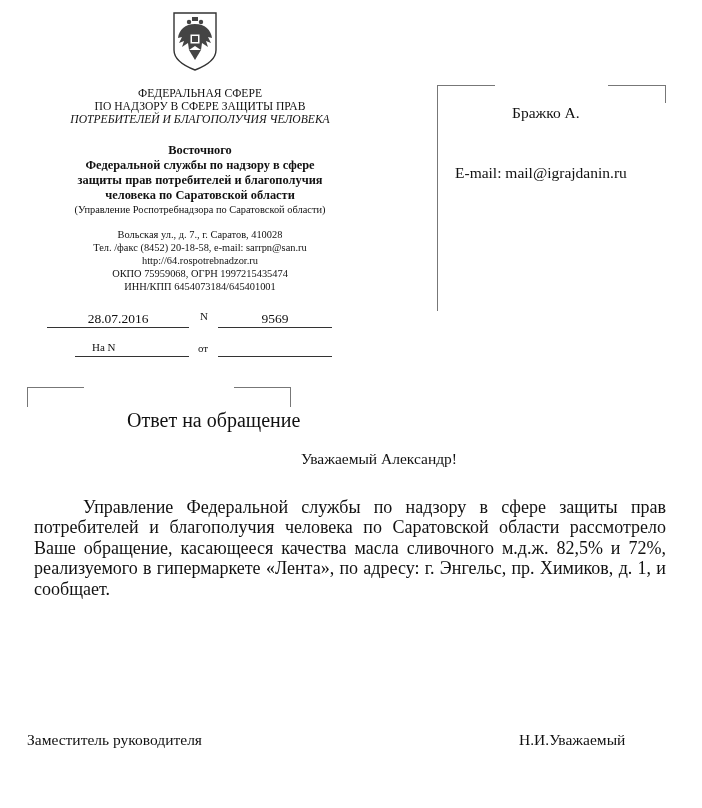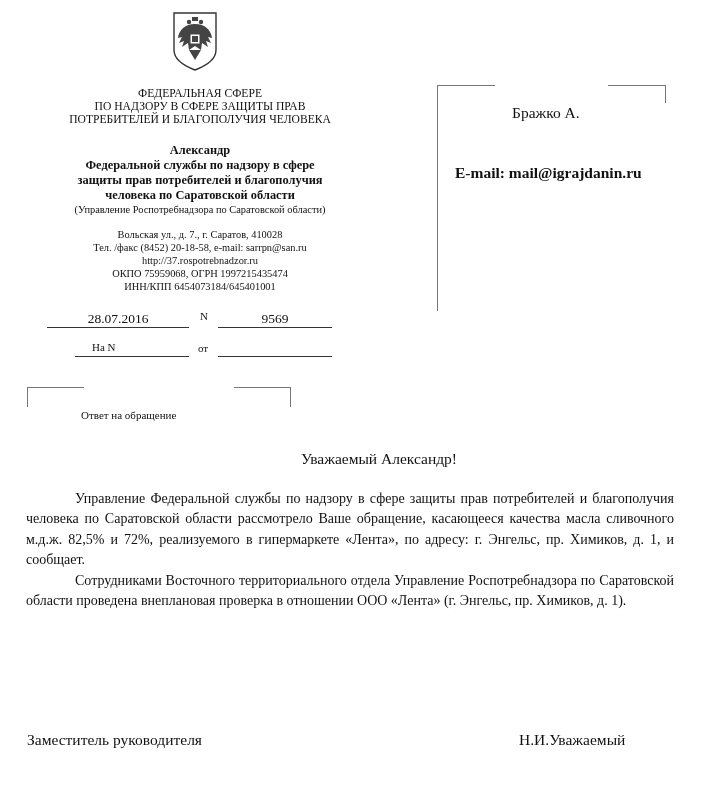--- a/index.html
+++ b/index.html
@@ -21,26 +21,26 @@
   
   .field-line { height: 0; border-top: 1px solid #333; }
   .field-text { font-size: 13.5px; text-align: center; }
   .lbl { font-size: 11px; }
 
   
   .corner-h { height: 0; border-top: 1px solid #777; }
   .corner-v { width: 0; border-left: 1px solid #777; }
 
   .addr { font-size: 15.5px; }
-  .subject { font-size: 11px; }
+  .subject { font-size: 20px; margin-left: 46px; }
   .greeting { font-size: 15.5px; }
 
   .body-para {
-    font-size: 14px; line-height: 20.4px; text-align: justify;
-    text-indent: 49px; margin: 0;
+    font-size: 18px; line-height: 20.4px; text-align: justify;
+    text-indent: 49px; margin: 8px;
   }
   #body-text { left: 26px; top: 489px; width: 648px; }
 
   .sig { font-size: 15.5px; }
 </style>
 </head>
 <body>
 
 <div id="emblem" class="abs">
   <svg width="48" height="62" viewBox="0 0 48 62">
@@ -52,31 +52,31 @@
       <path d="M24 14 C14 14 8 20 7 28 L11 27 L8 33 L13 31 L11 37 L17 33 L18 40 L24 36 L30 40 L31 33 L37 37 L35 31 L40 33 L37 27 L41 28 C40 20 34 14 24 14 Z"></path>
       <rect x="19" y="24" width="10" height="10" fill="#fff" stroke="#444" stroke-width="1"></rect>
       <rect x="21" y="26" width="6" height="6"></rect>
       <path d="M18 40 L24 50 L30 40 Z"></path>
     </g>
   </svg>
 </div>
 
 <div class="abs hdr-line" style="top:87px;">ФЕДЕРАЛЬНАЯ СФЕРЕ</div>
 <div class="abs hdr-line" style="top:100px;">ПО НАДЗОРУ В СФЕРЕ ЗАЩИТЫ ПРАВ</div>
-<div class="abs hdr-line" style="top:113px;">ПОТРЕБИТЕЛЕЙ И БЛАГОПОЛУЧИЯ ЧЕЛОВЕКА</div>
+<div class="abs hdr-line" style="top:113px;font-style:italic;">ПОТРЕБИТЕЛЕЙ И БЛАГОПОЛУЧИЯ ЧЕЛОВЕКА</div>
 
-<div class="abs hdr-bold" style="top:143px;">Александр</div>
+<div class="abs hdr-bold" style="top:143px;">Восточного</div>
 <div class="abs hdr-bold" style="top:158px;">Федеральной службы по надзору в сфере</div>
 <div class="abs hdr-bold" style="top:173px;">защиты прав потребителей и благополучия</div>
 <div class="abs hdr-bold" style="top:188px;">человека по Саратовской области</div>
 <div class="abs hdr-small" style="top:203px;">(Управление Роспотребнадзора по Саратовской области)</div>
 
 <div class="abs hdr-small" style="top:228px;">Вольская ул., д. 7., г. Саратов, 410028</div>
 <div class="abs hdr-small" style="top:241px;">Тел. /факс (8452) 20-18-58, e-mail: sarrpn@san.ru</div>
-<div class="abs hdr-small" style="top:254px;">http://37.rospotrebnadzor.ru</div>
+<div class="abs hdr-small" style="top:254px;">http://64.rospotrebnadzor.ru</div>
 <div class="abs hdr-small" style="top:267px;">ОКПО 75959068, ОГРН 1997215435474</div>
 <div class="abs hdr-small" style="top:280px;">ИНН/КПП 6454073184/645401001</div>
 
 <div class="abs field-text" style="left:47px; top:311px; width:142px;">28.07.2016</div>
 <div class="abs field-line" style="left:47px; top:327px; width:142px;"></div>
 <div class="abs lbl" style="left:200px; top:310px;">N</div>
 <div class="abs field-text" style="left:218px; top:311px; width:114px;">9569</div>
 <div class="abs field-line" style="left:218px; top:327px; width:114px;"></div>
 
 <div class="abs lbl" style="left:48px; top:341px;margin-left:44px;">На N</div>
@@ -92,23 +92,22 @@
 <div class="abs corner-v" style="left:290px; top:387px; height:20px;"></div>
 
 <div class="abs subject" style="left:81px; top:409px;">Ответ на обращение</div>
 
 <div class="abs corner-h" style="left:437px; top:85px; width:58px;"></div>
 <div class="abs corner-v" style="left:437px; top:85px; height:226px;"></div>
 <div class="abs corner-h" style="left:608px; top:85px; width:58px;"></div>
 <div class="abs corner-v" style="left:665px; top:85px; height:18px;"></div>
 
 <div class="abs addr" style="left:512px; top:104px;">Бражко А.</div>
-<div class="abs addr" style="left:455px; top:164px;font-weight:bold;">E-mail: mail@igrajdanin.ru</div>
+<div class="abs addr" style="left:455px; top:164px;">E-mail: mail@igrajdanin.ru</div>
 
 <div class="abs greeting center" style="left:0; width:702px; top:450px;">Уважаемый Александр!</div>
 
 <div id="body-text" class="abs">
   <p class="body-para">Управление Федеральной службы по надзору в сфере защиты прав потребителей и благополучия  человека  по Саратовской  области рассмотрело Ваше обращение, касающееся качества масла сливочного м.д.ж. 82,5% и 72%, реализуемого в гипермаркете «Лента», по адресу: г. Энгельс, пр. Химиков, д. 1, и сообщает.</p>
-  <p class="body-para">Сотрудниками Восточного территориального отдела Управление Роспотребнадзора по Саратовской области проведена внеплановая проверка в отношении ООО «Лента» (г. Энгельс, пр. Химиков, д. 1).</p>
 </div>
 
 <div class="abs sig" style="left:27px; top:731px;">Заместитель руководителя</div>
 <div class="abs sig" style="left:519px; top:731px;">Н.И.Уважаемый</div>
 
 </body></html>

